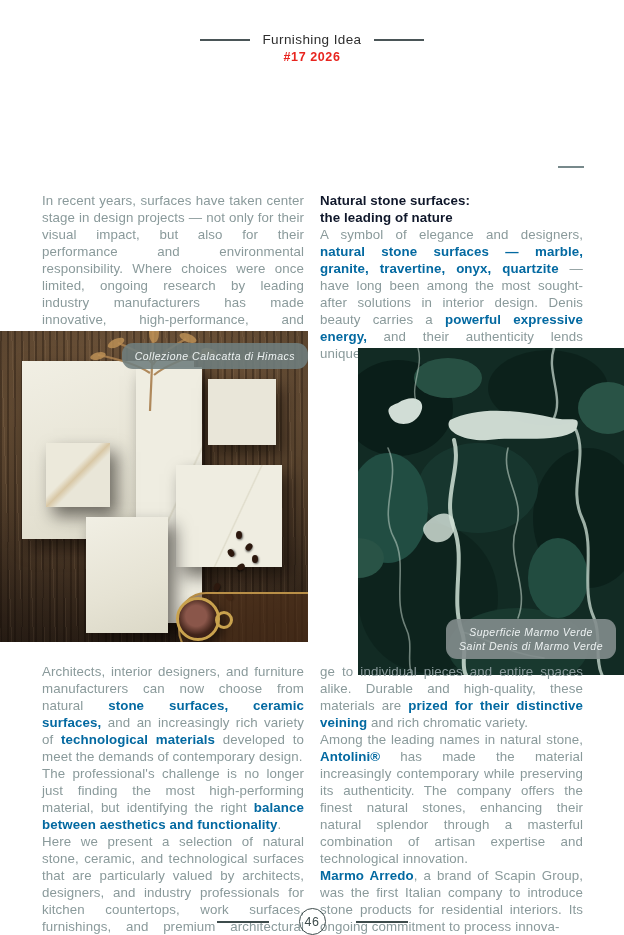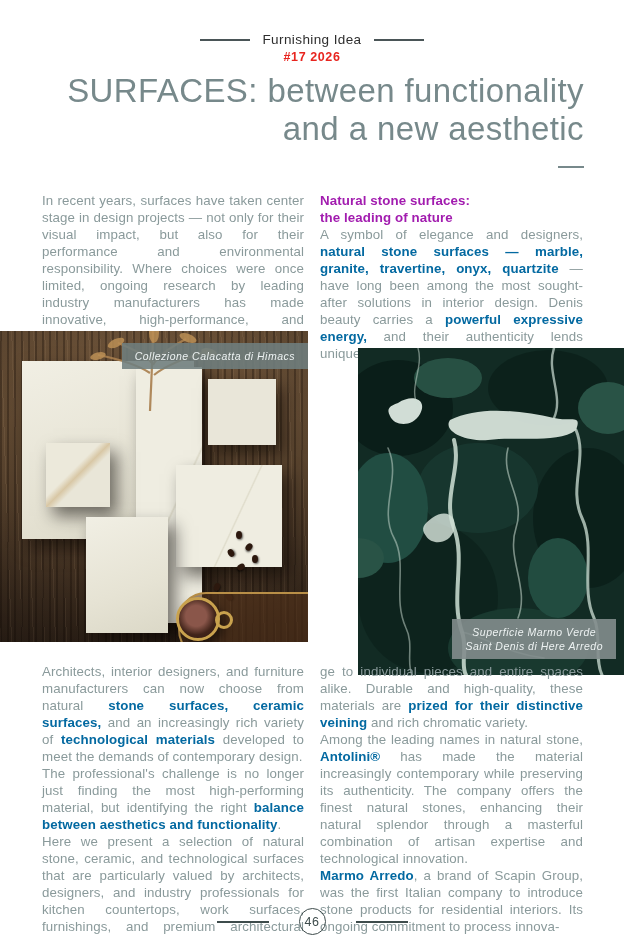--- a/index.html
+++ b/index.html
@@ -14,21 +14,21 @@
   
   h1.title{position:absolute; top:56px; right:40px; margin:0; text-align:right;
     font-size:33px; line-height:38px; font-weight:400; color:#77898b; letter-spacing:.4px;}
   .title-dash{position:absolute; top:150px; right:40px; width:26px; border-top:2px solid #77898b;}
 
   
   .col{position:absolute; width:262px; font-size:13.3px; line-height:17px; text-align:justify;
     color:#8a9a9b; letter-spacing:.1px;}
   .col p{margin:0;}
   .col b{font-weight:700; color:#0369a1;}
-  .section-heading{margin:0; font-size:13.3px; line-height:17px; font-weight:700; color:#a21caf; text-align:left;}
+  .section-heading{margin:0; font-size:13.3px; line-height:17px; font-weight:700; color:#0f172a; text-align:left;}
   #col-left-top{left:42px; top:176px;}
   #col-right-top{left:320px; top:176px; width:263px;}
   #col-left-bottom{left:42px; top:647px;}
   #col-right-bottom{left:320px; top:647px; width:263px;}
 
   
   figure{margin:0;}
   .photo-left{position:absolute; left:0; top:315px; width:308px; height:311px; overflow:hidden;
     background:
       radial-gradient(130% 95% at 50% 42%, rgba(0,0,0,0) 38%, rgba(0,0,0,.5) 100%),
@@ -43,21 +43,21 @@
     border:3px solid #c9a24e; background:radial-gradient(circle at 45% 42%, #8a564a 0 34%, #41241a 62%, #2a160f 100%);
     box-shadow:4px 6px 10px rgba(0,0,0,.5);}
   .cup-handle{position:absolute; left:215px; top:280px; width:12px; height:12px; border:3px solid #c9a24e; border-radius:50%;}
   .tray{position:absolute; right:-34px; bottom:-16px; width:160px; height:62px; border-radius:28px;
     border:2px solid #b98f47; background:rgba(88,52,28,.55);}
   .bean{position:absolute; width:6px; height:8px; border-radius:50%; background:#2c180e; box-shadow:1px 1px 2px rgba(0,0,0,.6);}
   .plant{position:absolute; left:58px; top:-6px;}
 
   
   .cap{position:absolute; background:rgba(111,126,126,.88); color:#edf2f2; font-style:italic;
-    font-size:10.5px; letter-spacing:.5px; padding:6px 13px; line-height:14px;}
+    font-size:10.5px; letter-spacing:.5px; padding:6px 13px; line-height:14px;border-radius:11px;}
   .photo-left .cap{top:12px; right:0;}
   .photo-right .cap{bottom:16px; right:14px; text-align:center; background:rgba(131,141,141,.9);}
 
   
   .photo-right{position:absolute; left:318px; top:332px; width:272px; height:327px; overflow:hidden;padding-left:40px;}
   .photo-right svg{display:block; width:100%; height:100%;}
 
   
   .footer{position:absolute; left:0; right:0; bottom:16px; display:flex; align-items:center; justify-content:center; gap:30px;}
   .footer .rule{width:52px; border-top:2px solid #3e4c4c;}
@@ -71,24 +71,20 @@
 
   <header>
     <div class="mast">
       <span class="rule"></span>
       <span>Furnishing Idea</span>
       <span class="rule"></span>
     </div>
     <div class="issue">#17 2026</div>
   </header>
 
-  <h1 class="title">
-    <span>SURFACES: between functionality</span><br>
-    <span>and a new aesthetic</span>
-  </h1>
   <div class="title-dash"></div>
 
   <div class="col" id="col-left-top">
     <p><span>In recent years, surfaces have taken center stage in design projects — not only for their visual impact, but also for their performance and environmental responsibility. Where choices were once limited, ongoing research by leading industry manufacturers has made innovative, high-performance, and sustainable surfaces widely available.</span></p>
   </div>
 
   <div class="col" id="col-right-top">
     <h3 class="section-heading">
       <span>Natural stone surfaces:</span><br>
       <span>the leading of nature</span>
@@ -164,21 +160,21 @@
         <path d="M150,100 C142,130 168,150 158,180 C148,210 172,240 160,270" stroke-width="1.6" opacity="0.55"></path>
         <path d="M30,100 C44,130 20,160 36,190 C50,216 34,250 48,280 C56,296 48,314 54,327" stroke-width="1.6" opacity="0.5"></path>
         <path d="M196,0 C188,24 206,48 196,70" stroke-width="2.4" opacity="0.7"></path>
         <path d="M60,0 C66,20 50,40 60,58" stroke-width="1.4" opacity="0.5"></path>
         <path d="M104,284 C130,290 150,306 186,310" stroke-width="1.6" opacity="0.5"></path>
       </g>
       <rect width="272" height="327" fill="url(#)" opacity="0"></rect>
     </svg>
     <figcaption class="cap">
       <span>Superficie Marmo Verde</span><br>
-      <span>Saint Denis di Here Arredo</span>
+      <span>Saint Denis di Marmo Verde</span>
     </figcaption>
   </figure>
 
   <div class="col" id="col-left-bottom">
     <p><span>Architects, interior designers, and furniture manufacturers can now choose from natural </span><b>stone surfaces, ceramic surfaces,</b><span> and an increasingly rich variety of </span><b>technological materials</b><span> developed to meet the demands of contemporary design.</span></p>
     <p><span>The professional's challenge is no longer just finding the most high-performing material, but identifying the right </span><b>balance between aesthetics and functionality</b><span>.</span></p>
     <p><span>Here we present a selection of natural stone, ceramic, and technological surfaces that are particularly valued by architects, designers, and industry professionals for kitchen countertops, work surfaces, furnishings, and premium architectural details.</span></p>
   </div>
 
   <div class="col" id="col-right-bottom">

